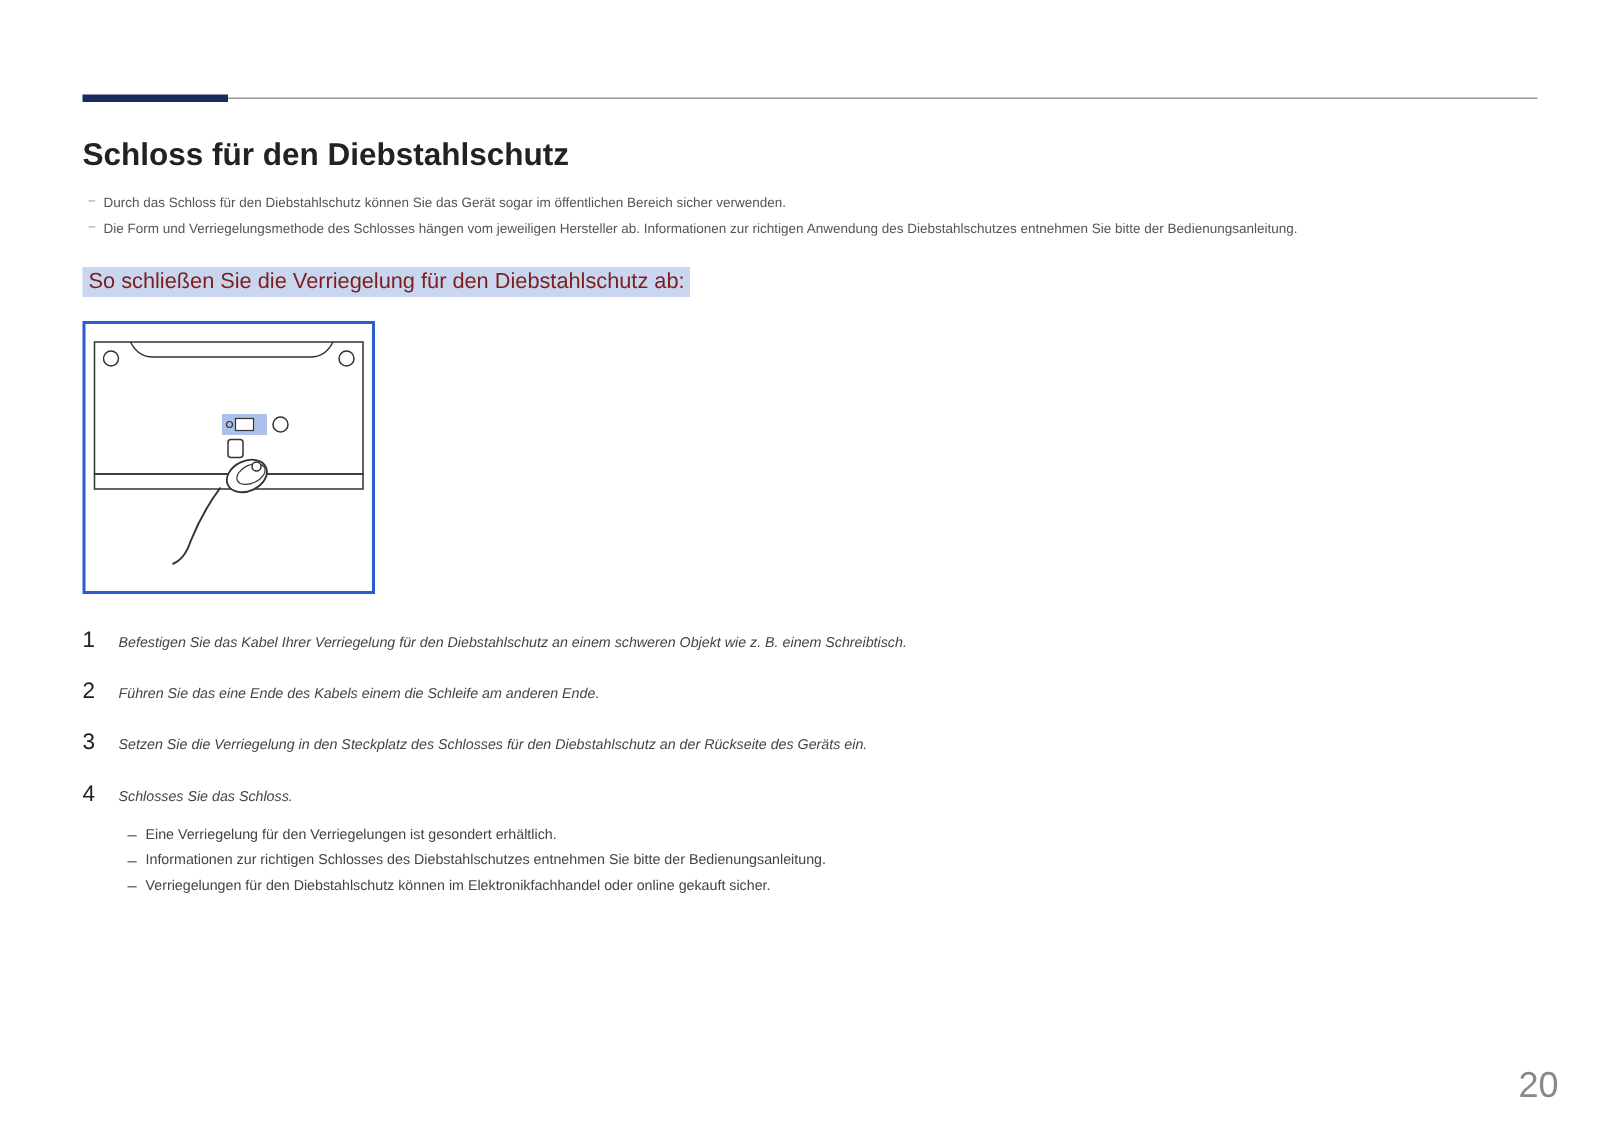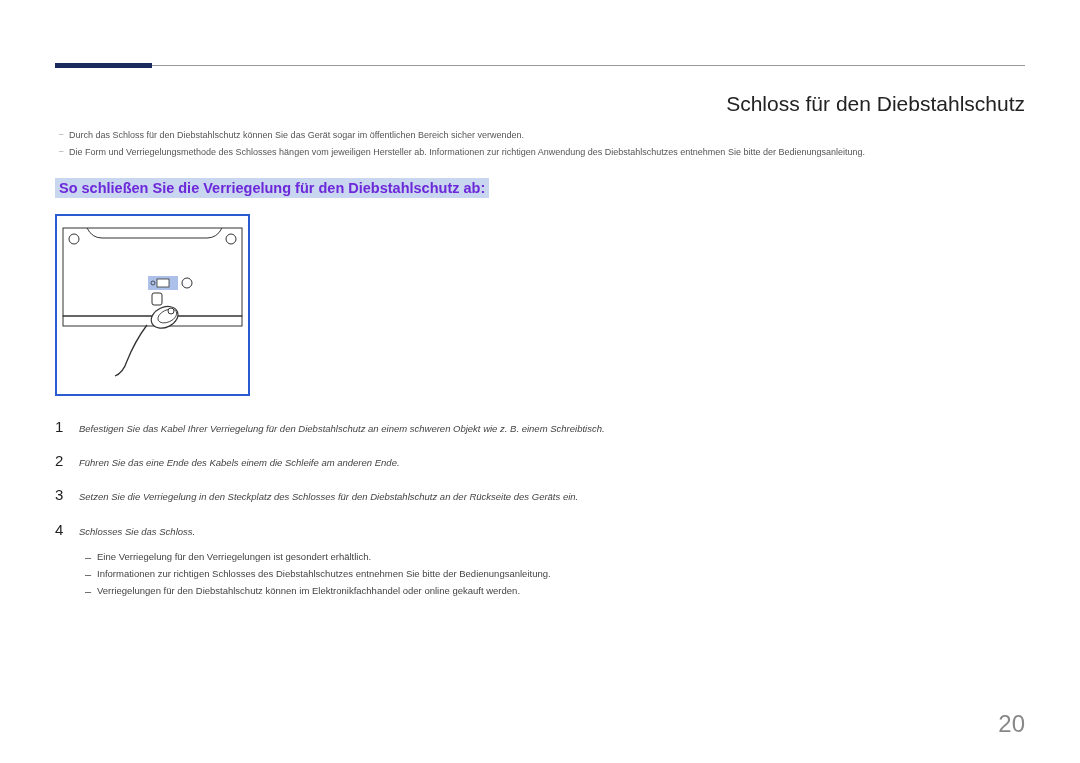--- a/index.html
+++ b/index.html
@@ -26,24 +26,23 @@
       left: 55px;
       width: 97px;
       height: 5px;
       background: #1a2a5c;
     }
     .content {
       margin-top: 42px;
     }
     .heading {
       font-size: 21px;
-      font-weight: normal;
+      font-weight: bold;
       color: #222;
       margin-bottom: 12px;
-      text-align: right;
     }
     .bullets {
       list-style: none;
       margin-bottom: 18px;
     }
     .bullets li {
       font-size: 9px;
       color: #555;
       line-height: 1.6;
       padding-left: 14px;
@@ -53,22 +52,22 @@
     .bullets li::before {
       content: "‒";
       position: absolute;
       left: 4px;
       color: #888;
       font-size: 8px;
     }
     .subheading {
       display: inline-block;
       background: #c8d6f0;
-      color: #6d28d9;
-      font-weight: bold;
+      color: #7f1d1d;
+      font-weight: normal;
       font-size: 14.5px;
       padding: 2px 4px;
       margin-bottom: 16px;
     }
     .diagram {
       border: 2px solid #2a5bd0;
       width: 195px;
       height: 182px;
       position: relative;
       background: #fff;
@@ -111,21 +110,21 @@
     }
     .sub-notes li::before {
       content: "‒";
       position: absolute;
       left: 6px;
       font-size: 11px;
       color: #444;
     }
     .page-num {
       position: absolute;
-      right: 55px;
+      right: 41px;
       bottom: 25px;
       font-size: 24px;
       color: #888;
       font-weight: 300;
     }
   </style>
 </head>
 <body>
 
 <div class="top-line"></div>
@@ -181,17 +180,17 @@
     </li>
     <li>
       <span class="step-num">4</span>
       <span class="step-text">Schlosses Sie das Schloss.</span>
     </li>
   </ol>
 
   <ul class="sub-notes">
     <li>Eine Verriegelung für den Verriegelungen ist gesondert erhältlich.</li>
     <li>Informationen zur richtigen Schlosses des Diebstahlschutzes entnehmen Sie bitte der Bedienungsanleitung.</li>
-    <li>Verriegelungen für den Diebstahlschutz können im Elektronikfachhandel oder online gekauft werden.</li>
+    <li>Verriegelungen für den Diebstahlschutz können im Elektronikfachhandel oder online gekauft sicher.</li>
   </ul>
 </div>
 
 <div class="page-num">20</div>
 
 </body></html>

